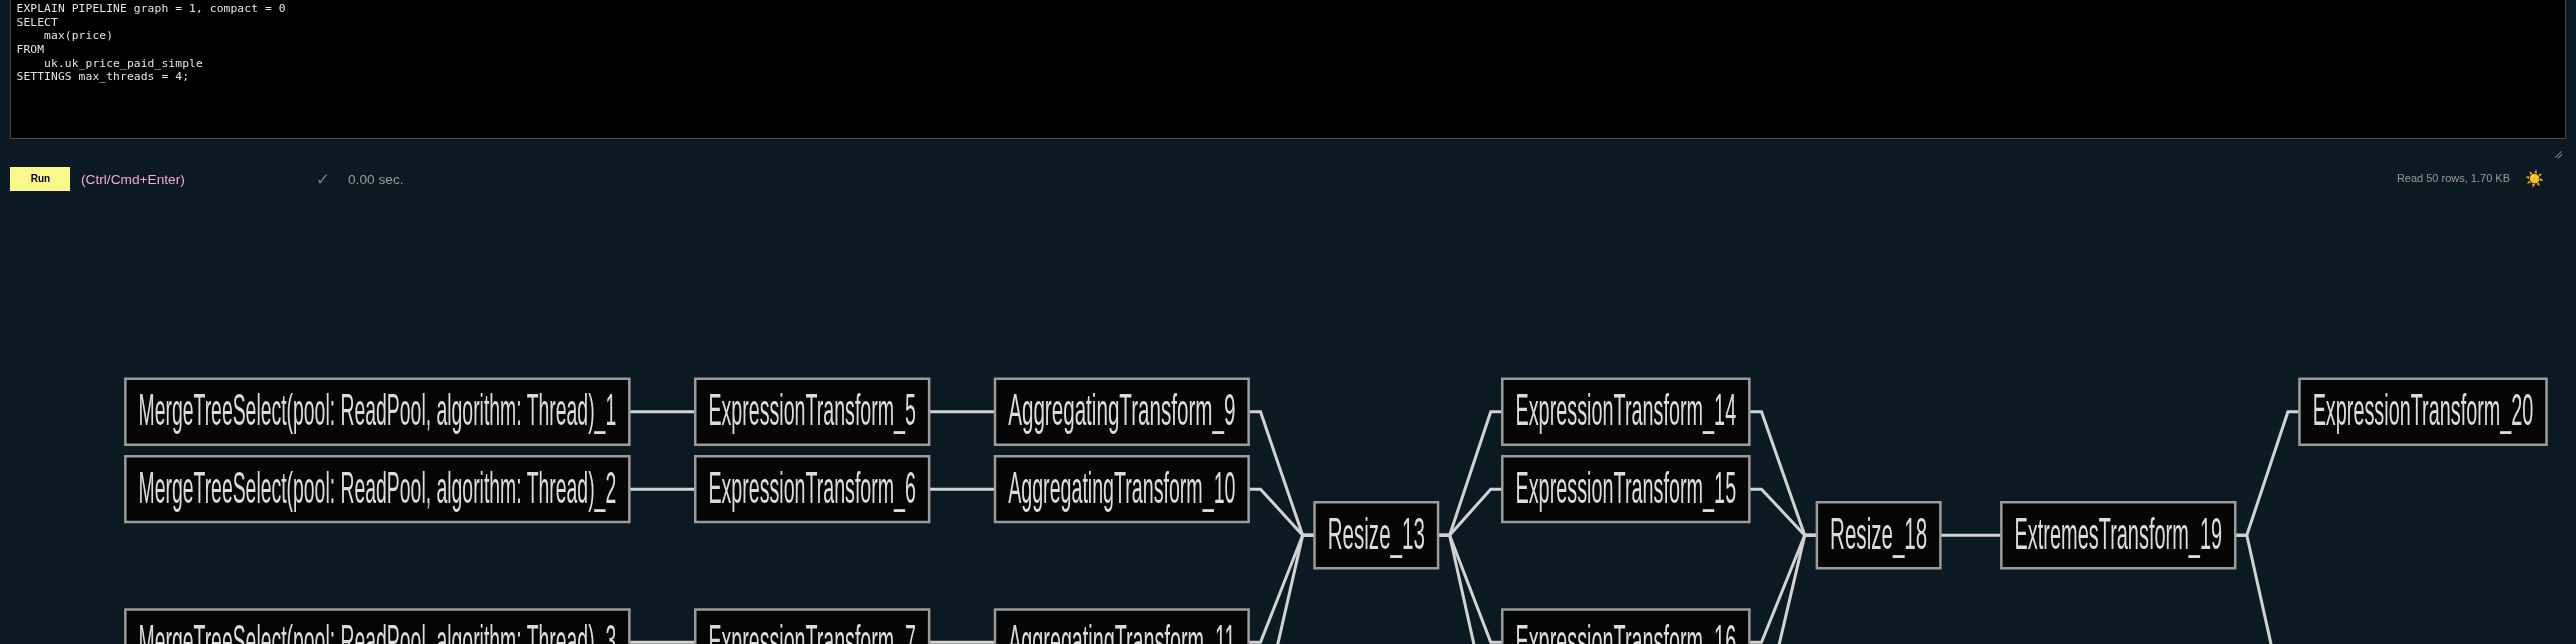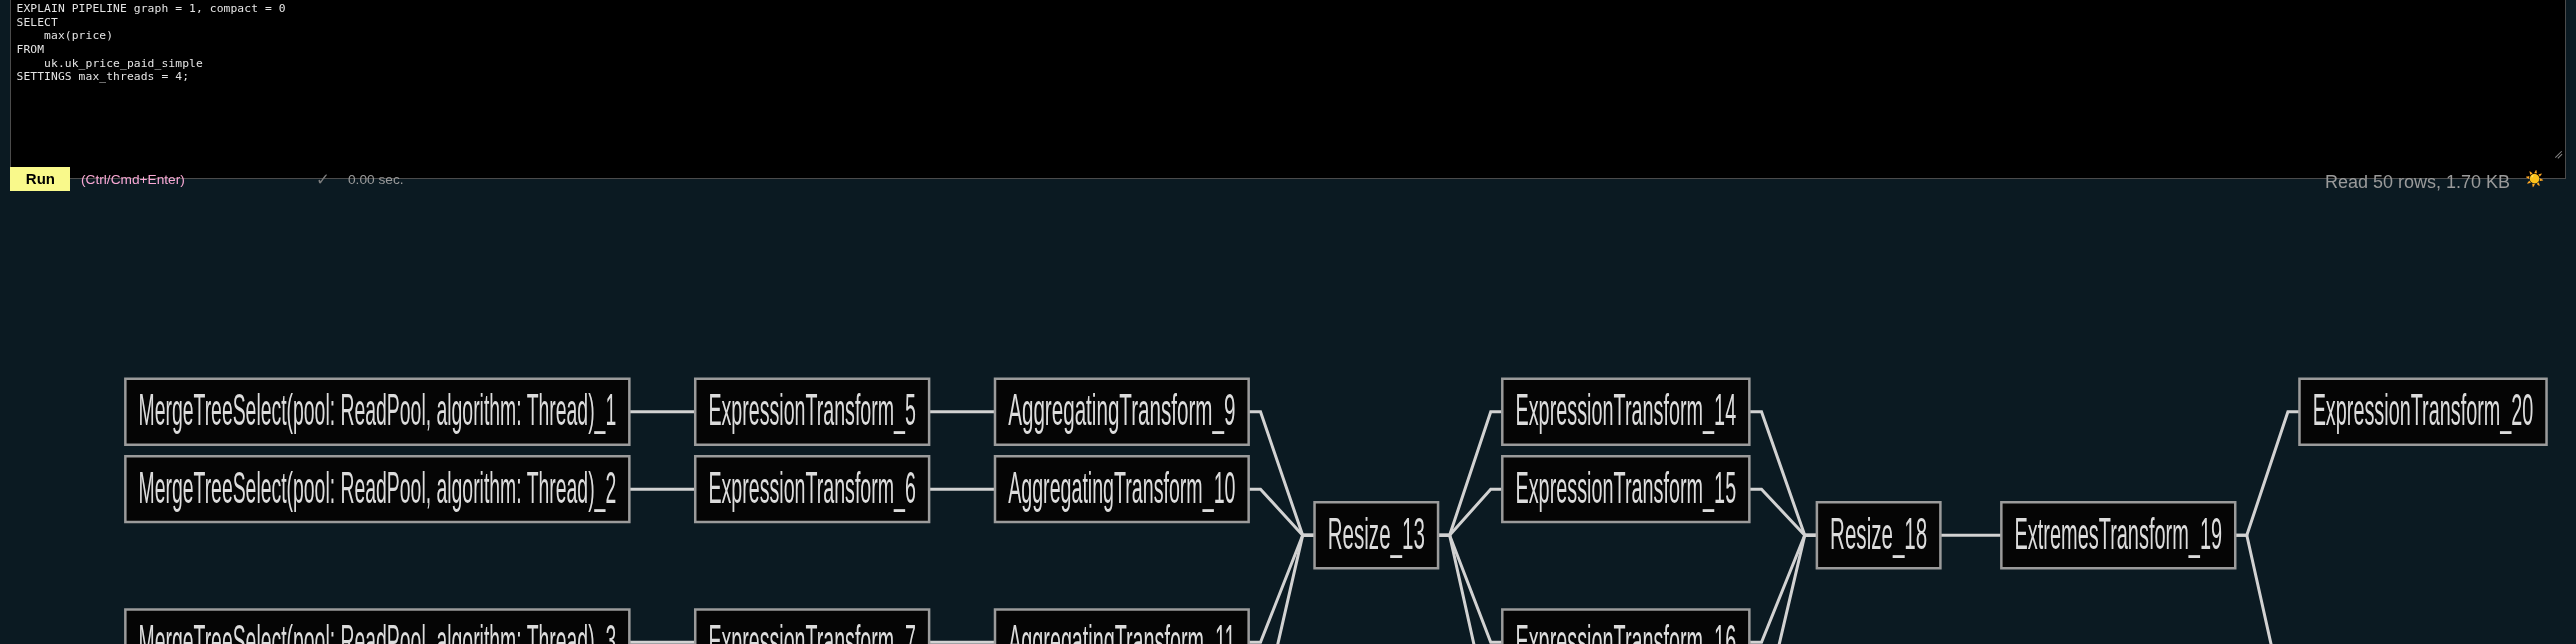--- a/index.html
+++ b/index.html
@@ -17,21 +17,21 @@
 
   
   #editor-wrap {
     position: absolute;
     left: 10px; top: 0px;
     width: 2556px; height: 160px;
   }
   #query-textarea {
     position: absolute;
     left: 0; top: -1.1px;
-    width: 2556px; height: 180px;
+    width: 2556px; height: 140px;
     background: #000000;
     color: #e4e4e4;
     border: 1.1px solid #4b4b4b;
     border-top: none;
     border-radius: 0;
     font-family: "DejaVu Sans Mono", "Liberation Mono", monospace;
     font-size: 11.3px;
     line-height: 13.6px;
     padding: 3.3px 5.5px 5.5px 5.5px;
     resize: none;
@@ -62,21 +62,21 @@
     width: 2576px; height: 34px;
   }
   #run-button {
     position: absolute;
     left: 10.4px; top: 5px;
     width: 60px; height: 24px;
     background: #f9f98b;
     color: #000000;
     border: none;
     font-family: "Liberation Sans", sans-serif;
-    font-size: 15px;
+    font-size: 10px;
     font-weight: bold;
     line-height: 24px;
     text-align: center;
     cursor: pointer;
     padding: 0;
   }
   #hint-label {
     position: absolute;
     left: 81px; top: 10px;
     font-size: 13.7px;
@@ -93,21 +93,21 @@
   #elapsed-label {
     position: absolute;
     left: 348px; top: 10px;
     font-size: 13.7px;
     color: #9a9a9a;
     white-space: nowrap;
   }
   #stats-label {
     position: absolute;
     right: 66px; top: 10px;
-    font-size: 18px;
+    font-size: 11px;
     color: #9a9a9a;
     white-space: nowrap;
     text-align: center;
   }
   #theme-toggle {
     position: absolute;
     right: 32px; top: 7.7px;
     width: 18.7px; height: 18.7px;
     font-size: 15.4px;
     line-height: 18.7px;

